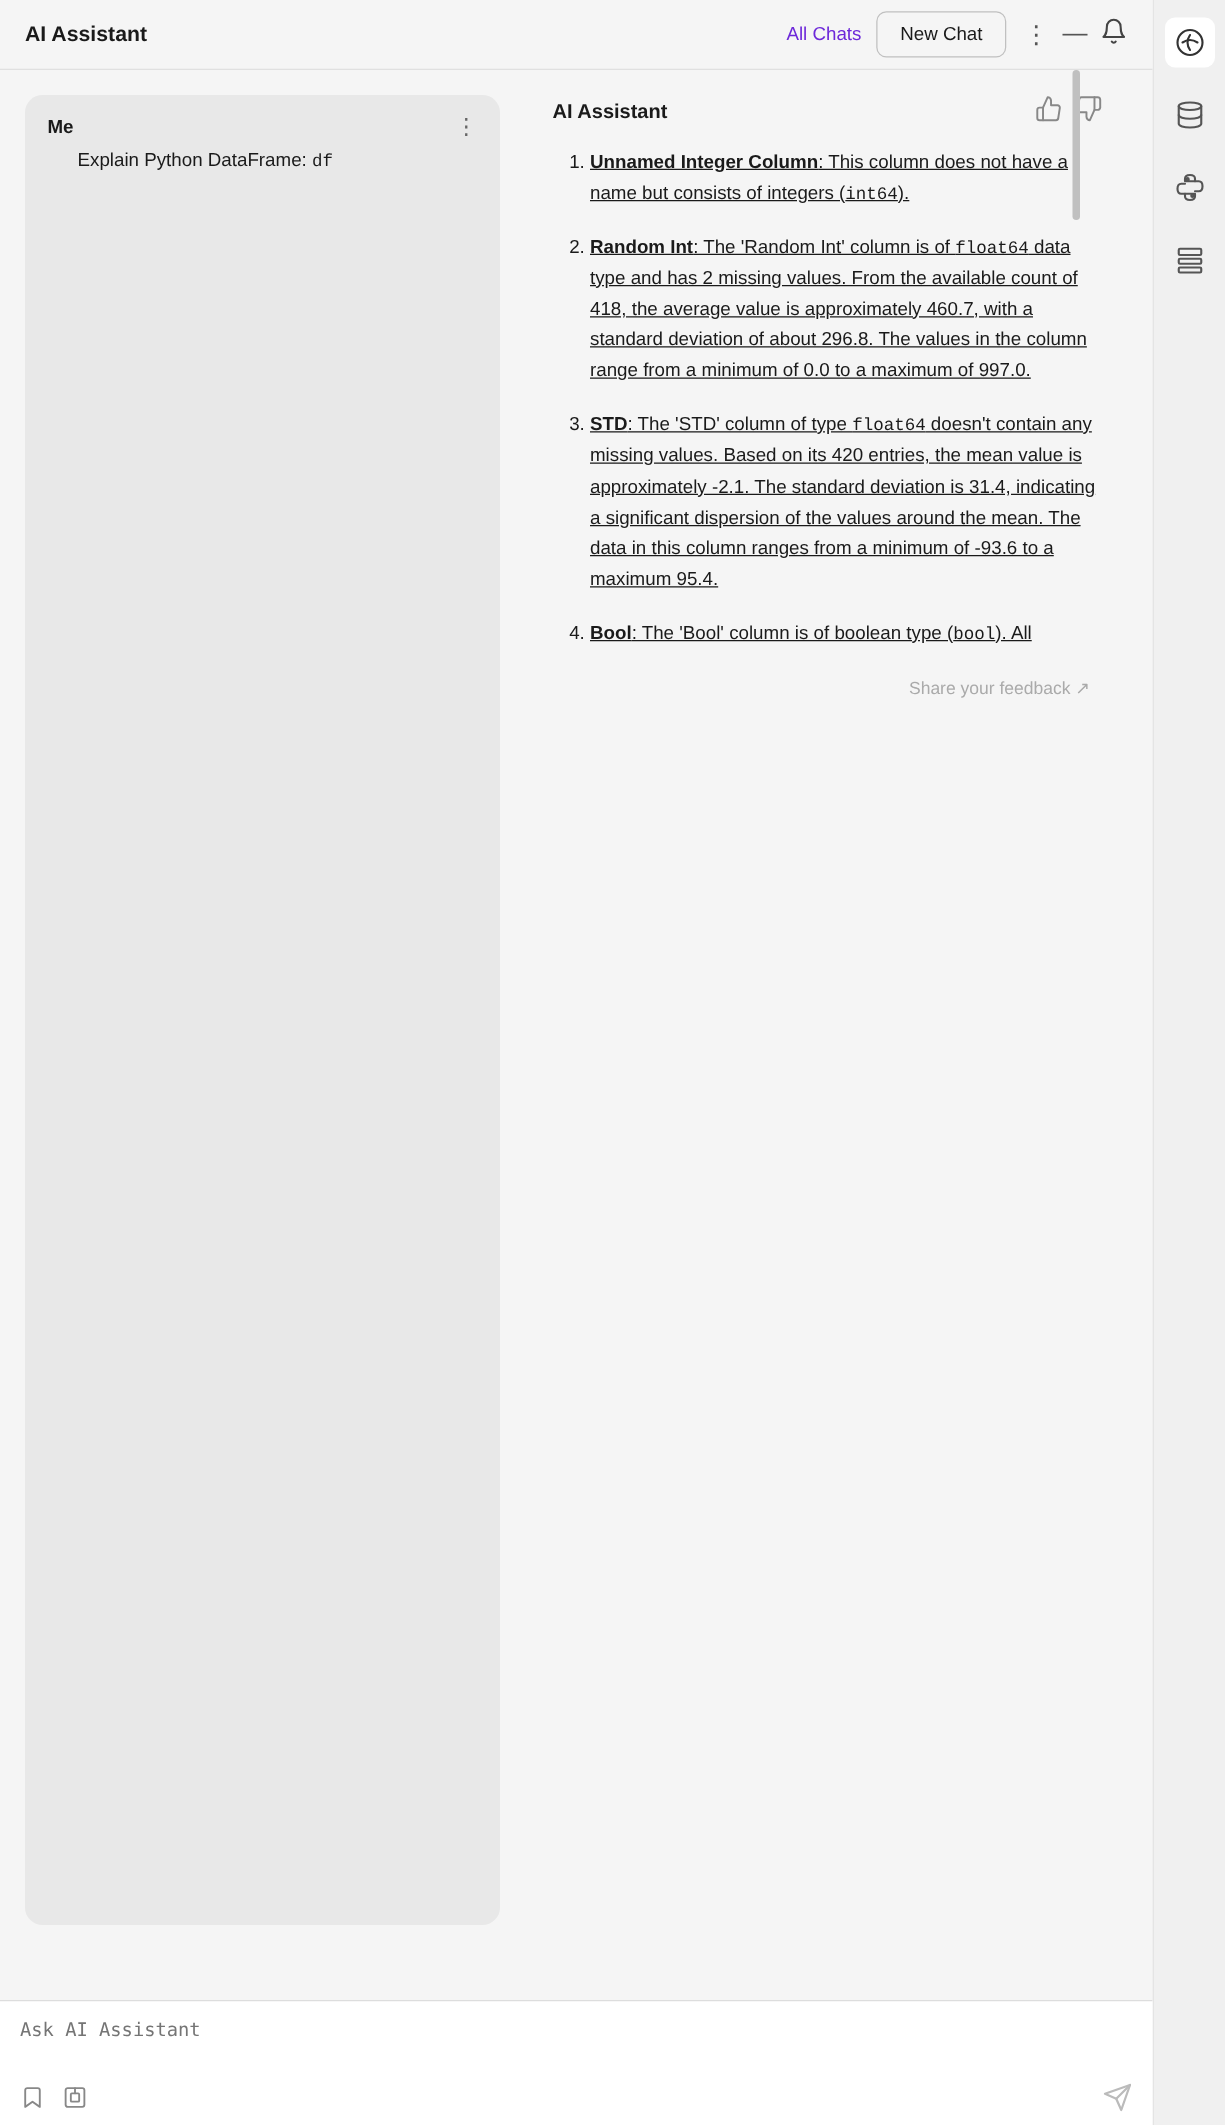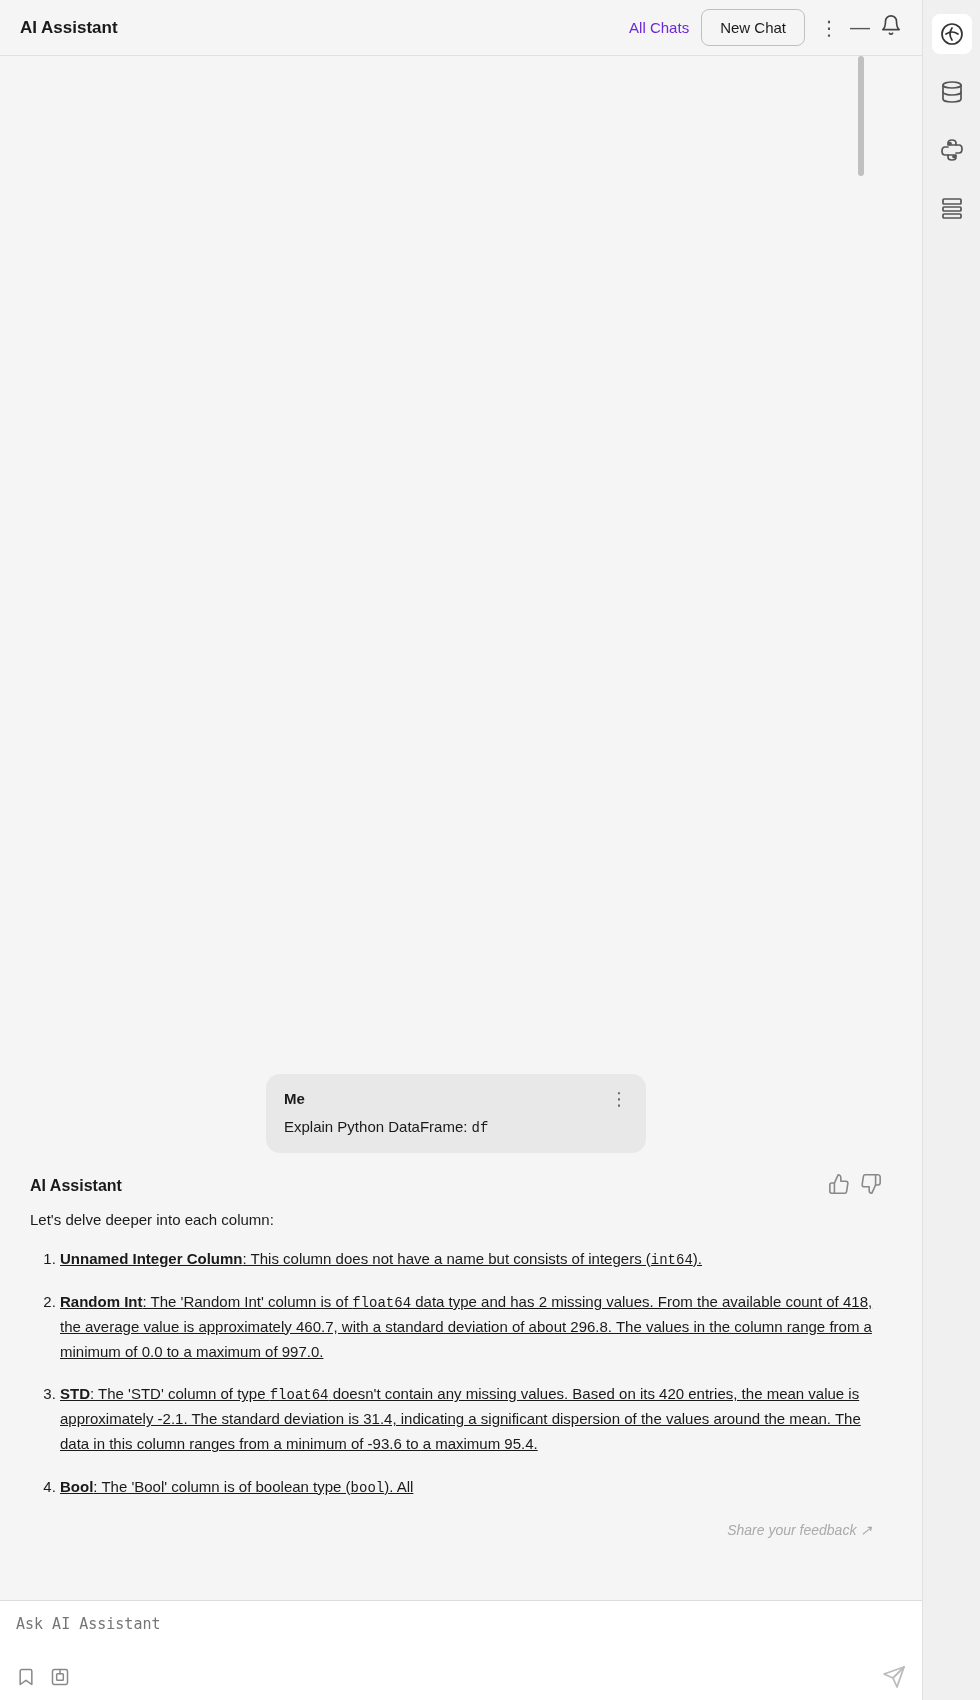--- a/index.html
+++ b/index.html
@@ -71,23 +71,22 @@
       cursor: pointer;
       margin-right: 6px;
     }
 
     
     .chat-area {
       flex: 1;
       overflow-y: auto;
       padding: 20px 30px 20px 20px;
       display: flex;
-      flex-direction: column;
-      gap: 20px;
-      justify-content: flex-end;
+      flex-direction: row;
+      gap: 32px;
     }
 
     
     .user-bubble-wrapper {
       display: flex;
       justify-content: center;
     }
     .user-bubble {
       background: #e8e8e8;
       border-radius: 14px;
@@ -109,20 +108,21 @@
     }
     .user-bubble-menu {
       font-size: 18px;
       color: #666;
       cursor: pointer;
     }
     .user-bubble-text {
       font-size: 15px;
       color: #1a1a1a;
       line-height: 1.5;
+      margin-left: 24px;
     }
 
     
     .ai-response {
       padding: 0 10px;
     }
     .ai-response-header {
       display: flex;
       justify-content: space-between;
       align-items: center;
@@ -169,21 +169,20 @@
       line-height: 1.65;
       text-decoration: underline;
     }
 
     
     .share-feedback {
       text-align: right;
       padding: 8px 10px 2px 0;
       font-size: 14px;
       color: #aaa;
-      font-style: italic;
     }
     .share-feedback span {
       cursor: pointer;
     }
 
     
     .scrollbar-track {
       position: absolute;
       right: 58px;
       top: 56px;
@@ -333,21 +332,20 @@
           </button>
           <button class="ai-action-btn">
             <svg width="22" height="22" viewBox="0 0 24 24" fill="none" stroke="#888" stroke-width="1.7" stroke-linecap="round" stroke-linejoin="round">
               <path d="M10 15v4a3 3 0 0 0 3 3l4-9V2H5.72a2 2 0 0 0-2 1.7l-1.38 9a2 2 0 0 0 2 2.3H10z"></path>
               <path d="M17 2h2.67A2.31 2.31 0 0 1 22 4v7a2.31 2.31 0 0 1-2.33 2H17"></path>
             </svg>
           </button>
         </div>
       </div>
       <div class="ai-response-body">
-        <p>Let's delve deeper into each column:</p>
         <ol class="ai-list">
           <li class="ai-list-item">
             <strong>Unnamed Integer Column</strong><span>: This column does not have a name but consists of integers (<code>int64</code>).</span>
           </li>
           <li class="ai-list-item">
             <strong>Random Int</strong><span>: The 'Random Int' column is of <code>float64</code> data type and has 2 missing values. From the available count of 418, the average value is approximately 460.7, with a standard deviation of about 296.8. The values in the column range from a minimum of 0.0 to a maximum of 997.0.</span>
           </li>
           <li class="ai-list-item">
             <strong>STD</strong><span>: The 'STD' column of type <code>float64</code> doesn't contain any missing values. Based on its 420 entries, the mean value is approximately -2.1. The standard deviation is 31.4, indicating a significant dispersion of the values around the mean. The data in this column ranges from a minimum of -93.6 to a maximum 95.4.</span>
           </li>

